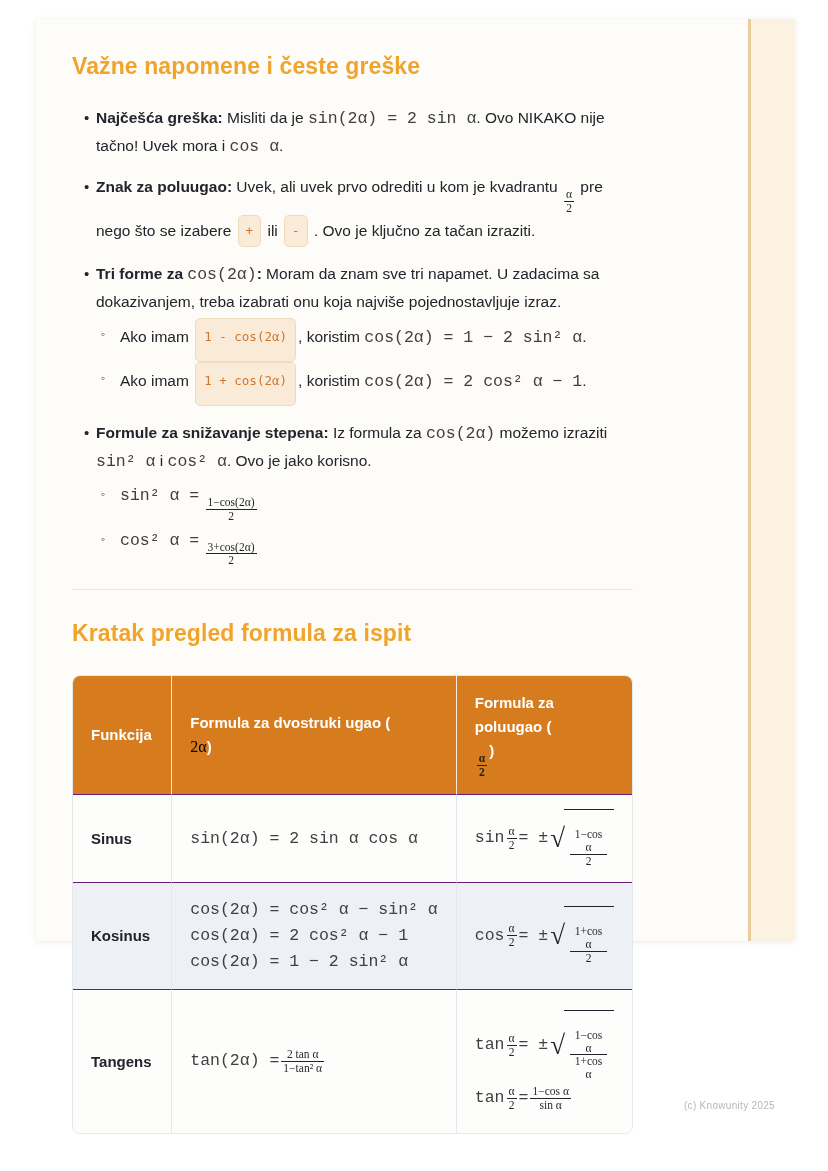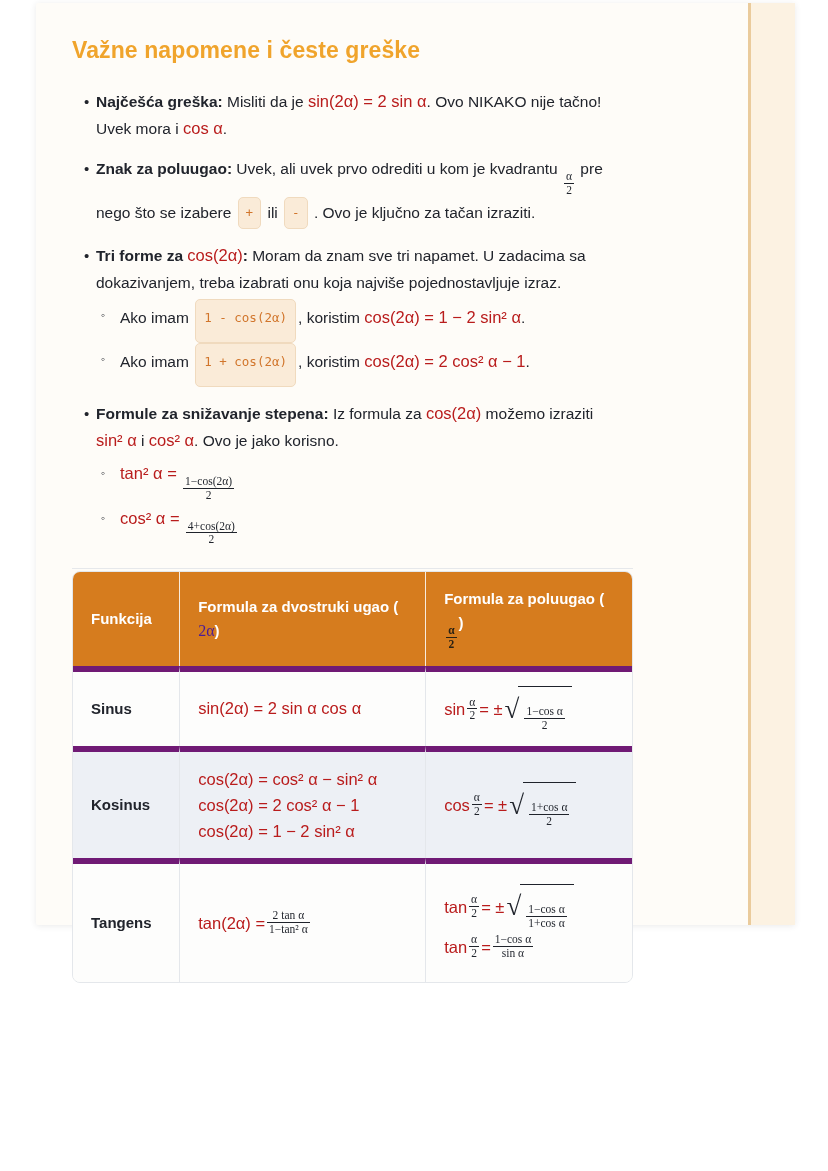--- a/index.html
+++ b/index.html
@@ -1,20 +1,20 @@
 <!DOCTYPE html>
 <html><head>
 <meta charset="utf-8">
 <style>
   * { margin:0; padding:0; box-sizing:border-box; }
   html,body { width:828px; height:1171px; background:#ffffff; font-family:"Liberation Sans", sans-serif; }
   .page { position:relative; width:828px; height:1171px; background:#ffffff; overflow:hidden; }
 
   .card {
-    position:absolute; left:36px; top:3px; width:759px; height:922px;
+    position:absolute; left:36px; top:19px; width:759px; height:922px;
     background:#FEFCF8; box-shadow:0 1px 6px rgba(50,50,50,.10);
     border-radius:2px;
   }
   .side-strip {
     position:absolute; right:0; top:0; bottom:0; width:47px;
     background:#FCF2E2; border-left:3px solid #EACB9C;
   }
   .content { position:absolute; left:36px; top:34px; width:561px; }
 
   h1.sec-title {
@@ -27,21 +27,21 @@
   .bullets > li { display:flex; margin-bottom:13px; }
   .bullets .marker { width:24px; flex:0 0 24px; color:#21242C; font-size:15px; line-height:27px; text-align:left; padding-left:12px; }
   .li-body { flex:1; font-size:15.5px; line-height:27px; color:#21242C; }
   .li-body b { font-weight:700; }
 
   .subbullets { list-style:none; margin-top:3px; }
   .subbullets > li { display:flex; line-height:33px; }
   .subbullets .smarker { width:24px; flex:0 0 24px; font-size:12px; color:#21242C; padding-left:5px; line-height:33px; }
   .sub-body { flex:1; font-size:15.5px; color:#21242C; }
 
-  .math { font-family:Liberation Sans, sans-serif; font-size:16.5px; color:#b91c1c; white-space:nowrap; }
+  .math { font-family:Liberation Mono, monospace; font-size:16.5px; color:#404040; white-space:nowrap; }
 
   .chip {
     display:inline-block; font-family:"DejaVu Sans Mono", monospace;
     font-size:12.5px; color:#D1752B; background:#FAEBD8;
     border:1px solid #F0DABE; border-radius:5px; padding:1px 8px 8px;
     margin:0 2px; vertical-align:1px; white-space:nowrap;
   }
   .chip.small { padding:1px 7px 2px; }
 
   .frac { display:inline-flex; flex-direction:column; text-align:center; vertical-align:-6px;
@@ -58,27 +58,27 @@
   .formula-table {
     width:100%; border-collapse:separate; border-spacing:0;
     margin-top:2px; border-radius:8px; overflow:hidden;
     border:1px solid #E4E7EB; background:#FDFDFC;
   }
   .formula-table th {
     background:#D67C1E; color:#ffffff; font-size:15px; font-weight:700;
     text-align:left; vertical-align:middle; padding:15px 18px; line-height:24px;
   }
   .formula-table th + th { border-left:1.5px solid rgba(255,255,255,.85); }
-  .hmath { font-family:"Liberation Serif", serif; font-weight:400; color:#4c1d95; font-size:16px;margin-top:36px; }
+  .hmath { font-family:"Liberation Serif", serif; font-weight:400; color:#000000; font-size:16px;margin-top:36px; }
   .hfrac { color:#2A2113; }
   .hfrac .fnum { border-bottom-color:#2A2113; }
 
   .formula-table td {
     padding:14px 18px; font-size:15px; color:#21242C; vertical-align:middle;
-    border-top:6px solid #701a75; background:#FDFDFC;
+    border-top:1px solid #701a75; background:#FDFDFC;
   }
   .formula-table td + td { border-left:1px solid #E4E7EB; }
   .formula-table tr.alt td { background:#EDF0F5; }
   .formula-table td.fn-label { font-weight:700; }
   .formula-table tr.tall td { padding-top:20px; padding-bottom:20px; }
   .mline { display:flex; align-items:center; gap:0; line-height:30px; }
   .mline + .mline { margin-top:2px; }
   .mstack .math { line-height:26px; }
 
   .footer {
@@ -136,44 +136,45 @@
         </li>
 
         <li>
           <span class="marker">•</span>
           <div class="li-body">
             <b>Formule za snižavanje stepena:</b><span> Iz formula za </span><span class="math">cos(2α)</span><span> možemo izraziti </span><span class="math">sin² α</span><span> i </span><span class="math">cos² α</span><span>. Ovo je jako korisno.</span>
             <ul class="subbullets">
               <li>
                 <span class="smarker">◦</span>
                 <div class="sub-body">
-                  <span class="math">tan² α =</span>
+                  <span class="math">sin² α =</span>
                   <span class="frac">
                       <span class="fnum">1−cos(2α)</span>
                       <span class="fden">2</span>
                     </span>
                 </div>
               </li>
               <li>
                 <span class="smarker">◦</span>
                 <div class="sub-body">
                   <span class="math">cos² α =</span>
                   <span class="frac">
-                      <span class="fnum">4+cos(2α)</span>
+                      <span class="fnum">3+cos(2α)</span>
                       <span class="fden">2</span>
                     </span>
                 </div>
               </li>
             </ul>
           </div>
         </li>
       </ul>
 
       <hr class="divider">
 
+      <h1 class="sec-title second">Kratak pregled formula za ispit</h1>
 
       <table class="formula-table">
         <colgroup>
             <col style="width:19%">
             <col style="width:44%">
             <col style="width:37%">
           </colgroup>
         <thead>
           <tr>
             <th><span>Funkcija</span></th>
@@ -275,13 +276,14 @@
                   </span>
               </div>
             </td>
           </tr>
         </tbody>
       </table>
 
     </div>
   </div>
 
+  <div class="footer">(c) Knowunity 2025</div>
 </div>
 
 </body></html>

